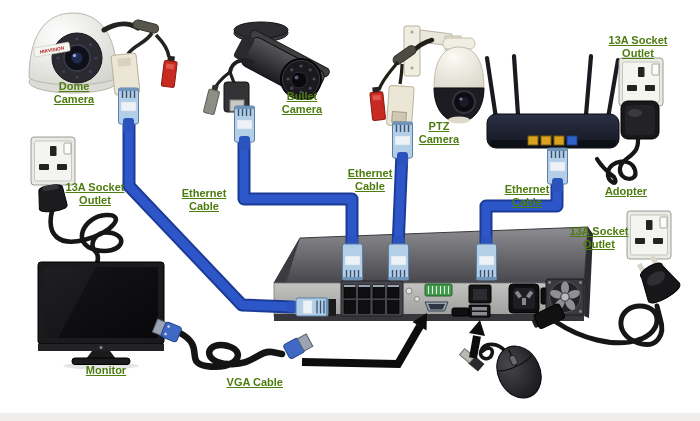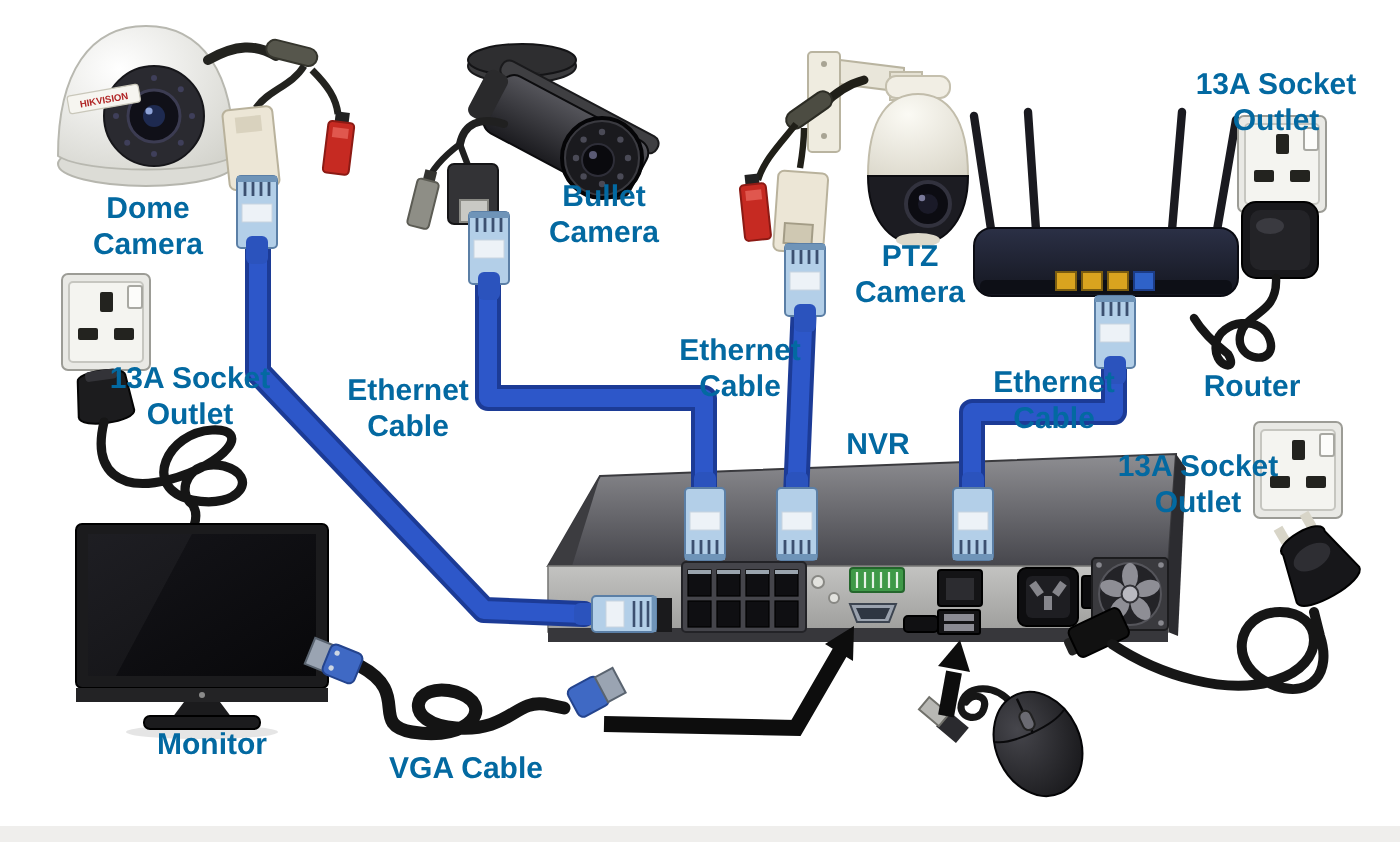--- a/index.html
+++ b/index.html
@@ -1,20 +1,20 @@
 <!DOCTYPE html>
 <html><head>
 <meta charset="utf-8">
 <style>
   html,body{margin:0;padding:0;background:#ffffff;}
   #stage{position:relative;width:700px;height:421px;background:#ffffff;overflow:hidden;
          font-family:"Liberation Sans",sans-serif;}
   #art{position:absolute;left:0;top:0;}
-  .lbl{position:absolute;width:100px;text-align:center;font-weight:700;font-size:15px;
-       line-height:1.18;color:#0369a1;white-space:pre-line;pointer-events:none;}
+  .lbl{position:absolute;width:100px;text-align:center;font-weight:700;font-size:11px;
+       line-height:1.18;color:#4d7c0f;white-space:pre-line;pointer-events:none;text-decoration:underline;}
 </style>
 </head>
 <body>
 
 <div id="stage">
 
 <svg id="art" width="700" height="421" viewBox="0 0 700 421">
   <defs>
     <linearGradient id="nvrTop" x1="0" y1="0" x2="0" y2="1">
       <stop offset="0" stop-color="#8e8e92"></stop>
@@ -389,35 +389,34 @@
       <path d="M500,362 C508,367 530,367 538,362" stroke="#0a0a0c" stroke-width="1" fill="none"></path>
       <rect x="516" y="354" width="6" height="10" rx="3" fill="#6a6a72" stroke="#222222"></rect>
     </g>
   </g>
   <g>
     <path d="M473,358 L477,336" stroke="#0d0d0d" stroke-width="8" fill="none"></path>
     <polygon points="480,320 485,336 469,333" fill="#0d0d0d"></polygon>
   </g>
 </svg>
 
-  <div class="lbl" style="left:24px;top:96px;">Dome
+  <div class="lbl" style="left:24px;top:80px;">Dome
 Camera</div>
   <div class="lbl" style="left:252px;top:90px;">Bullet
 Camera</div>
-  <div class="lbl" style="left:405px;top:120px;">PTZ
+  <div class="lbl" style="left:389px;top:120px;">PTZ
 Camera</div>
   <div class="lbl" style="left:588px;top:34px;">13A Socket
 Outlet</div>
-  <div class="lbl" style="left:576px;top:185px;">Router</div>
+  <div class="lbl" style="left:576px;top:185px;">Adopter</div>
   <div class="lbl" style="left:45px;top:181px;">13A Socket
 Outlet</div>
   <div class="lbl" style="left:154px;top:187px;">Ethernet
 Cable</div>
   <div class="lbl" style="left:320px;top:167px;">Ethernet
 Cable</div>
   <div class="lbl" style="left:477px;top:183px;">Ethernet
 Cable</div>
-  <div class="lbl" style="left:389px;top:214px;">NVR</div>
   <div class="lbl" style="left:549px;top:225px;">13A Socket
 Outlet</div>
   <div class="lbl" style="left:56px;top:364px;text-align:center;">Monitor</div>
-  <div class="lbl" style="left:183px;top:376px;">VGA Cable</div>
+  <div class="lbl" style="left:183px;top:376px;text-align:right;">VGA Cable</div>
 </div>
 
 </body></html>

